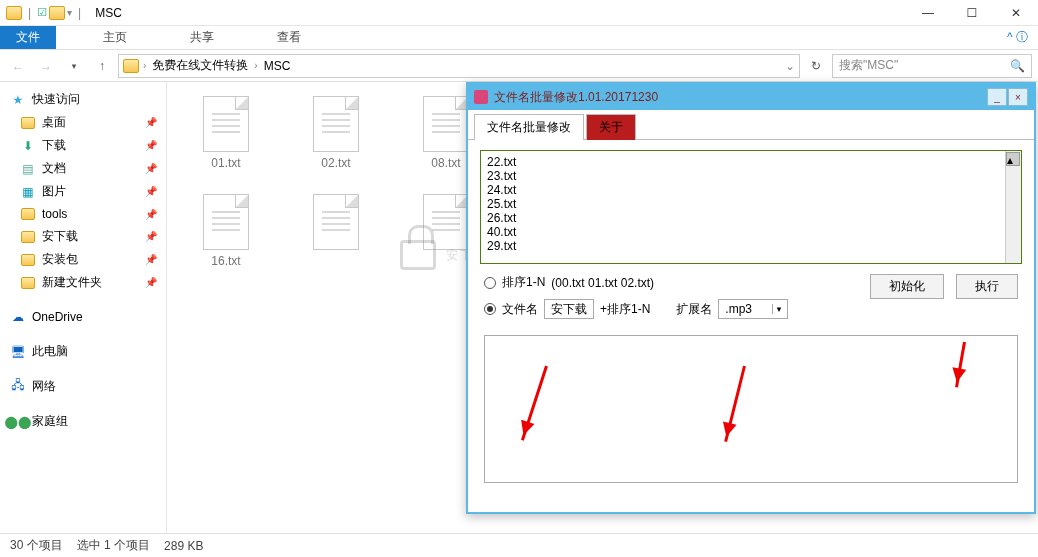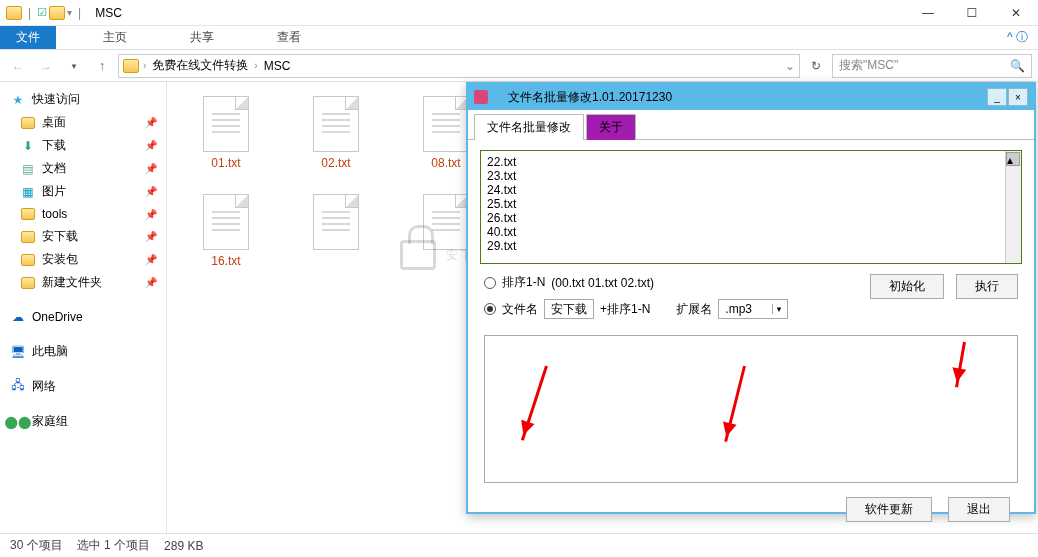--- a/index.html
+++ b/index.html
@@ -42,34 +42,34 @@
 .folder-s { width: 14px; height: 12px; background: linear-gradient(#ffe9a2, #f7c654); border: 1px solid #d4a017; border-radius: 2px; }
 .pin { color: #888; margin-left: auto; font-size: 10px; }
 .side-sep { height: 12px; }
 
 .content { flex: 1; position: relative; padding: 14px 0 0 20px; }
 .file-grid { display: flex; flex-wrap: wrap; gap: 24px 32px; align-content: flex-start; width: 450px; }
 .file-item { width: 78px; display: flex; flex-direction: column; align-items: center; gap: 4px; }
 .file-ico { width: 46px; height: 56px; background: #fff; border: 1px solid #c8c8c8; position: relative; }
 .file-ico::before { content: ""; position: absolute; top: 0; right: 0; width: 12px; height: 12px; background: linear-gradient(135deg, #fff 48%, #ddd 52%); border-left: 1px solid #c8c8c8; border-bottom: 1px solid #c8c8c8; }
 .file-ico::after { content: ""; position: absolute; left: 8px; right: 8px; top: 16px; height: 2px; background: #d9d9d9; box-shadow: 0 6px 0 #d9d9d9, 0 12px 0 #d9d9d9, 0 18px 0 #d9d9d9; }
-.file-name { font-size: 12px; color: #c2410c; }
+.file-name { font-size: 12px; color: #737373; }
 
 
 .statusbar { position: absolute; left: 0; right: 0; bottom: 0; height: 24px; border-top: 1px solid #e0e0e0; display: flex; align-items: center; padding: 0 10px; gap: 14px; color: #444; }
 
 
 .dialog { position: absolute; left: 466px; top: 82px; width: 570px; height: 432px; background: #fff; border: 2px solid #5bb9e8; box-shadow: 0 3px 10px rgba(0,0,0,0.25); }
-.dlg-title { height: 26px; background: #5bb9e8; color: #000000; display: flex; align-items: center; padding: 0 6px; gap: 20px; justify-content: flex-end; }
+.dlg-title { height: 26px; background: #5bb9e8; color: #7f1d1d; display: flex; align-items: center; padding: 0 6px; gap: 6px; justify-content: flex-end; }
 .dlg-ico { width: 14px; height: 14px; background: #d8467a; border-radius: 2px; }
 .dlg-ctrls { margin-left: auto; display: flex; gap: 1px; }
 .dlg-btn-s { width: 20px; height: 18px; background: #d9eef9; border: 1px solid #8bc; display: flex; align-items: center; justify-content: center; font-size: 10px; }
 .dlg-tabs { display: flex; padding: 4px 6px 0 6px; background: #fff; border-bottom: 1px solid #bbb; }
 .dlg-tab { padding: 4px 12px; border: 1px solid #bbb; border-bottom: none; background: #fff; margin-right: 2px; margin-bottom: -1px; }
-.dlg-tab.inactive { background: #a21caf; }
+.dlg-tab.inactive { background: #b91c1c; }
 .dlg-body { padding: 10px 12px; }
 .listbox { border: 1px solid #4d7c0f; height: 114px; padding: 4px 6px; font-family: "SimSun", monospace; font-size: 12px; line-height: 14px; position: relative; overflow: hidden; }
 .listbox-scroll { position: absolute; right: 0; top: 0; bottom: 0; width: 16px; background: #efefef; border-left: 1px solid #ccc; }
 .listbox-thumb { position: absolute; right: 1px; top: 1px; width: 14px; height: 14px; background: #ccc; border: 1px solid #999; }
 .opt-area { padding: 10px 4px 6px; }
 .opt-row { display: flex; align-items: center; gap: 6px; margin-bottom: 8px; font-family: "SimSun", monospace; }
 .radio { width: 12px; height: 12px; border-radius: 50%; border: 1px solid #555; display: inline-flex; align-items: center; justify-content: center; }
 .radio.on::after { content: ""; width: 6px; height: 6px; border-radius: 50%; background: #333; }
 .txtfield { border: 1px solid #aaa; padding: 2px 6px; height: 20px; background: #fff; display: inline-flex; align-items: center; min-width: 50px; }
 .combo { border: 1px solid #aaa; height: 20px; display: inline-flex; align-items: center; padding: 0 2px 0 6px; min-width: 70px; }
@@ -315,18 +315,14 @@
         </div>
       </div>
 
       <div class="bigbox">
         <div class="arrow a1"></div>
         <div class="arrow a2"></div>
         <div class="arrow a3"></div>
       </div>
     </div>
 
-    <div class="bottom-btns">
-      <button class="btn">软件更新</button>
-      <button class="btn">退出</button>
-    </div>
   </div>
 </div>
 
 </body></html>

